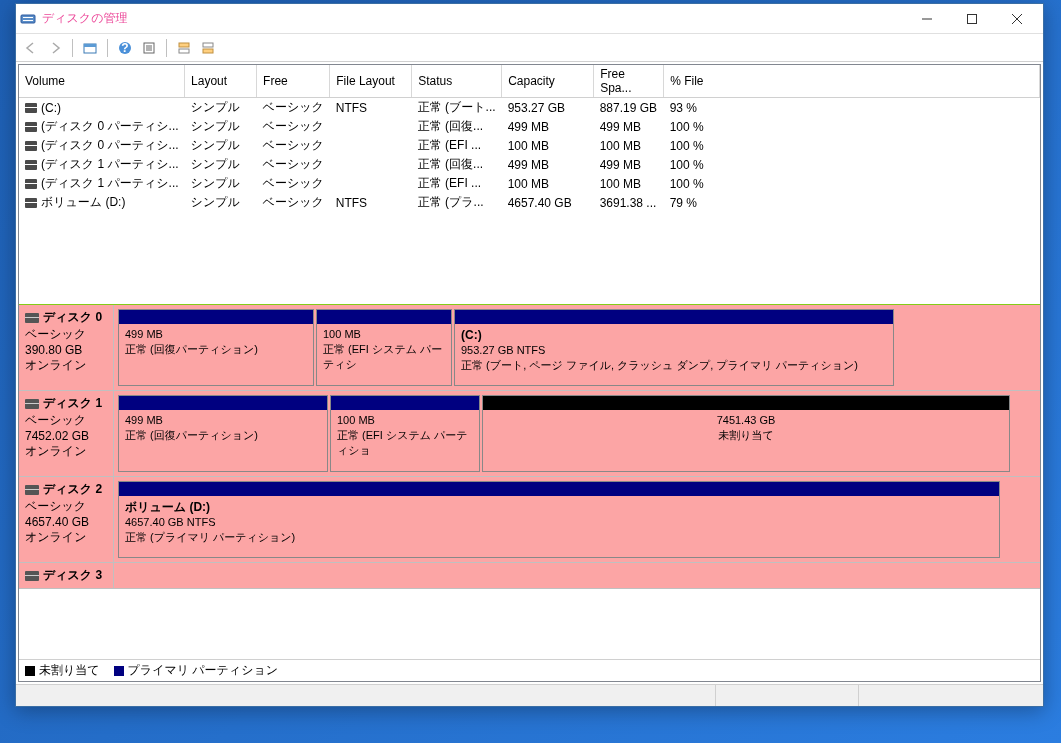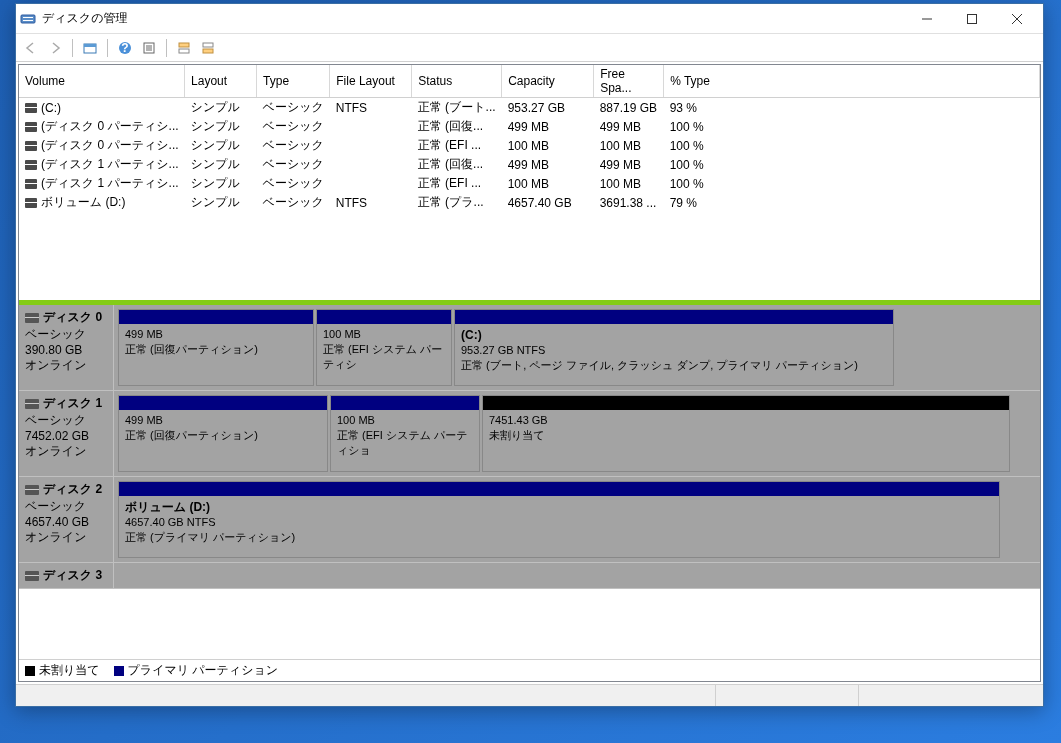--- a/index.html
+++ b/index.html
@@ -1,39 +1,39 @@
 <!DOCTYPE html>
 <html><head>
 <meta charset="utf-8">
 <style>
 * { box-sizing: border-box; margin: 0; padding: 0; font-family: "Meiryo", "Segoe UI", sans-serif; font-size: 12px; }
 body { background: linear-gradient(135deg, #1e5fb3 0%, #2b7de0 100%); width: 1061px; height: 743px; overflow: hidden; }
 .window { background: #fff; border: 1px solid #3a6ea5; width: 1029px; height: 704px; margin: 3px 0 0 15px; display: flex; flex-direction: column; box-shadow: 0 4px 20px rgba(0,0,0,0.3); }
 .titlebar { height: 30px; display: flex; align-items: center; padding: 0 4px; border-bottom: 1px solid #e0e0e0; }
 .titlebar .icon { width: 16px; height: 16px; margin-right: 6px; display: inline-flex; align-items: center; justify-content: center; }
-.titlebar .title { flex: 1; color: #000000; font-size: 12px; }
+.titlebar .title { flex: 1; color: #ec4899; font-size: 12px; }
 .win-controls { display: flex; }
 .win-btn { width: 45px; height: 28px; display: flex; align-items: center; justify-content: center; cursor: pointer; color: #333; }
 .menubar { height: 22px; display: flex; align-items: center; padding: 0 4px; border-bottom: 1px solid #e8e8e8; }
 .menu-item { padding: 2px 8px; cursor: pointer; }
 .toolbar { height: 28px; display: flex; align-items: center; padding: 2px 4px; border-bottom: 1px solid #d0d0d0; gap: 2px; }
 .tbtn { width: 22px; height: 22px; display: flex; align-items: center; justify-content: center; border: 1px solid transparent; cursor: pointer; }
 .tbtn.disabled { opacity: 0.5; cursor: default; }
 .tbsep { width: 1px; height: 18px; background: #c0c0c0; margin: 0 4px; }
 .content { flex: 1; display: flex; flex-direction: column; border: 1px solid #828790; margin: 2px; overflow: hidden; }
 
-.volume-list { height: 240px; overflow-y: auto; border-bottom: 5px solid #84cc16; }
+.volume-list { height: 240px; overflow-y: auto; border-bottom: 1px solid #84cc16; }
 table.vols { width: 100%; border-collapse: collapse; }
 table.vols th { text-align: left; font-weight: normal; background: #fff; border-right: 1px solid #d8d8d8; border-bottom: 1px solid #d0d0d0; padding: 2px 6px; height: 20px; position: sticky; top: 0; }
 table.vols td { padding: 1px 6px; white-space: nowrap; height: 17px; }
 .vol-icon { display: inline-block; width: 12px; height: 10px; background: #4a4a4a; margin-right: 4px; vertical-align: middle; border-radius: 1px; position: relative; }
 .vol-icon::after { content: ""; position: absolute; top: 4px; left: 0; right: 0; height: 1px; background: #fff; }
 
 .disk-area { flex: 1; overflow-y: scroll; position: relative; }
-.disk-row { display: flex; border-bottom: 1px solid #c0c0c0; min-height: 86px; background: #a3a3a3; }
+.disk-row { display: flex; border-bottom: 1px solid #c0c0c0; min-height: 86px; background: #fca5a5; }
 .disk-info { width: 95px; padding: 4px 6px; border-right: 1px solid #c0c0c0; display: flex; flex-direction: column; justify-content: flex-start; }
 .disk-info .dname { font-weight: bold; display: flex; align-items: center; gap: 4px; }
 .disk-icon { display: inline-block; width: 14px; height: 10px; background: #555; border-radius: 1px; position: relative; }
 .disk-icon::after { content:""; position:absolute; top:4px; left:0; right:0; height:1px; background:#ccc;}
 .parts { flex: 1; display: flex; padding: 4px; gap: 2px; }
 .part { border: 1px solid #888; display: flex; flex-direction: column; overflow: hidden; }
 .part .bar { height: 14px; }
 .bar.primary { background: #000080; }
 .bar.unalloc { background: #000; }
 .part .pbody { flex: 1; padding: 3px 6px; font-size: 11px; line-height: 1.35; overflow: hidden; }
@@ -131,26 +131,26 @@
   </div>
 
   <div class="content">
 
     <div class="volume-list">
       <table class="vols">
         <thead>
           <tr>
             <th style="width:128px">Volume</th>
             <th style="width:72px">Layout</th>
-            <th style="width:70px">Type</th>
+            <th style="width:70px">Free</th>
             <th style="width:82px">File Layout</th>
             <th style="width:78px">Status</th>
             <th style="width:92px">Capacity</th>
             <th style="width:70px">Free Spa...</th>
-            <th>% Type</th>
+            <th>% File</th>
           </tr>
         </thead>
         <tbody id="vol-body">
             <tr>
               <td><span class="vol-icon"></span>(C:)</td>
               <td>シンプル</td>
               <td>ベーシック</td>
               <td>NTFS</td>
               <td>正常 (ブート...</td>
               <td>953.27 GB</td>
@@ -243,21 +243,21 @@
           </div>
           <div class="parts">
             <div class="part" style="width: 210px;">
               <div class="bar primary"></div>
               <div class="pbody">499 MB<br>正常 (回復パーティション)</div>
             </div>
             <div class="part" style="width: 150px;">
               <div class="bar primary"></div>
               <div class="pbody">100 MB<br>正常 (EFI システム パーティショ</div>
             </div>
-            <div class="part" style="width: 528px;">
+            <div class="part" style="width: 528px; text-align: center;">
               <div class="bar unalloc"></div>
               <div class="pbody">7451.43 GB<br>未割り当て</div>
             </div>
           </div>
         </div>
         <div class="disk-row">
           <div class="disk-info">
             <div class="dname"><span class="disk-icon"></span>ディスク 2</div>
             <div>ベーシック</div>
             <div>4657.40 GB</div>

